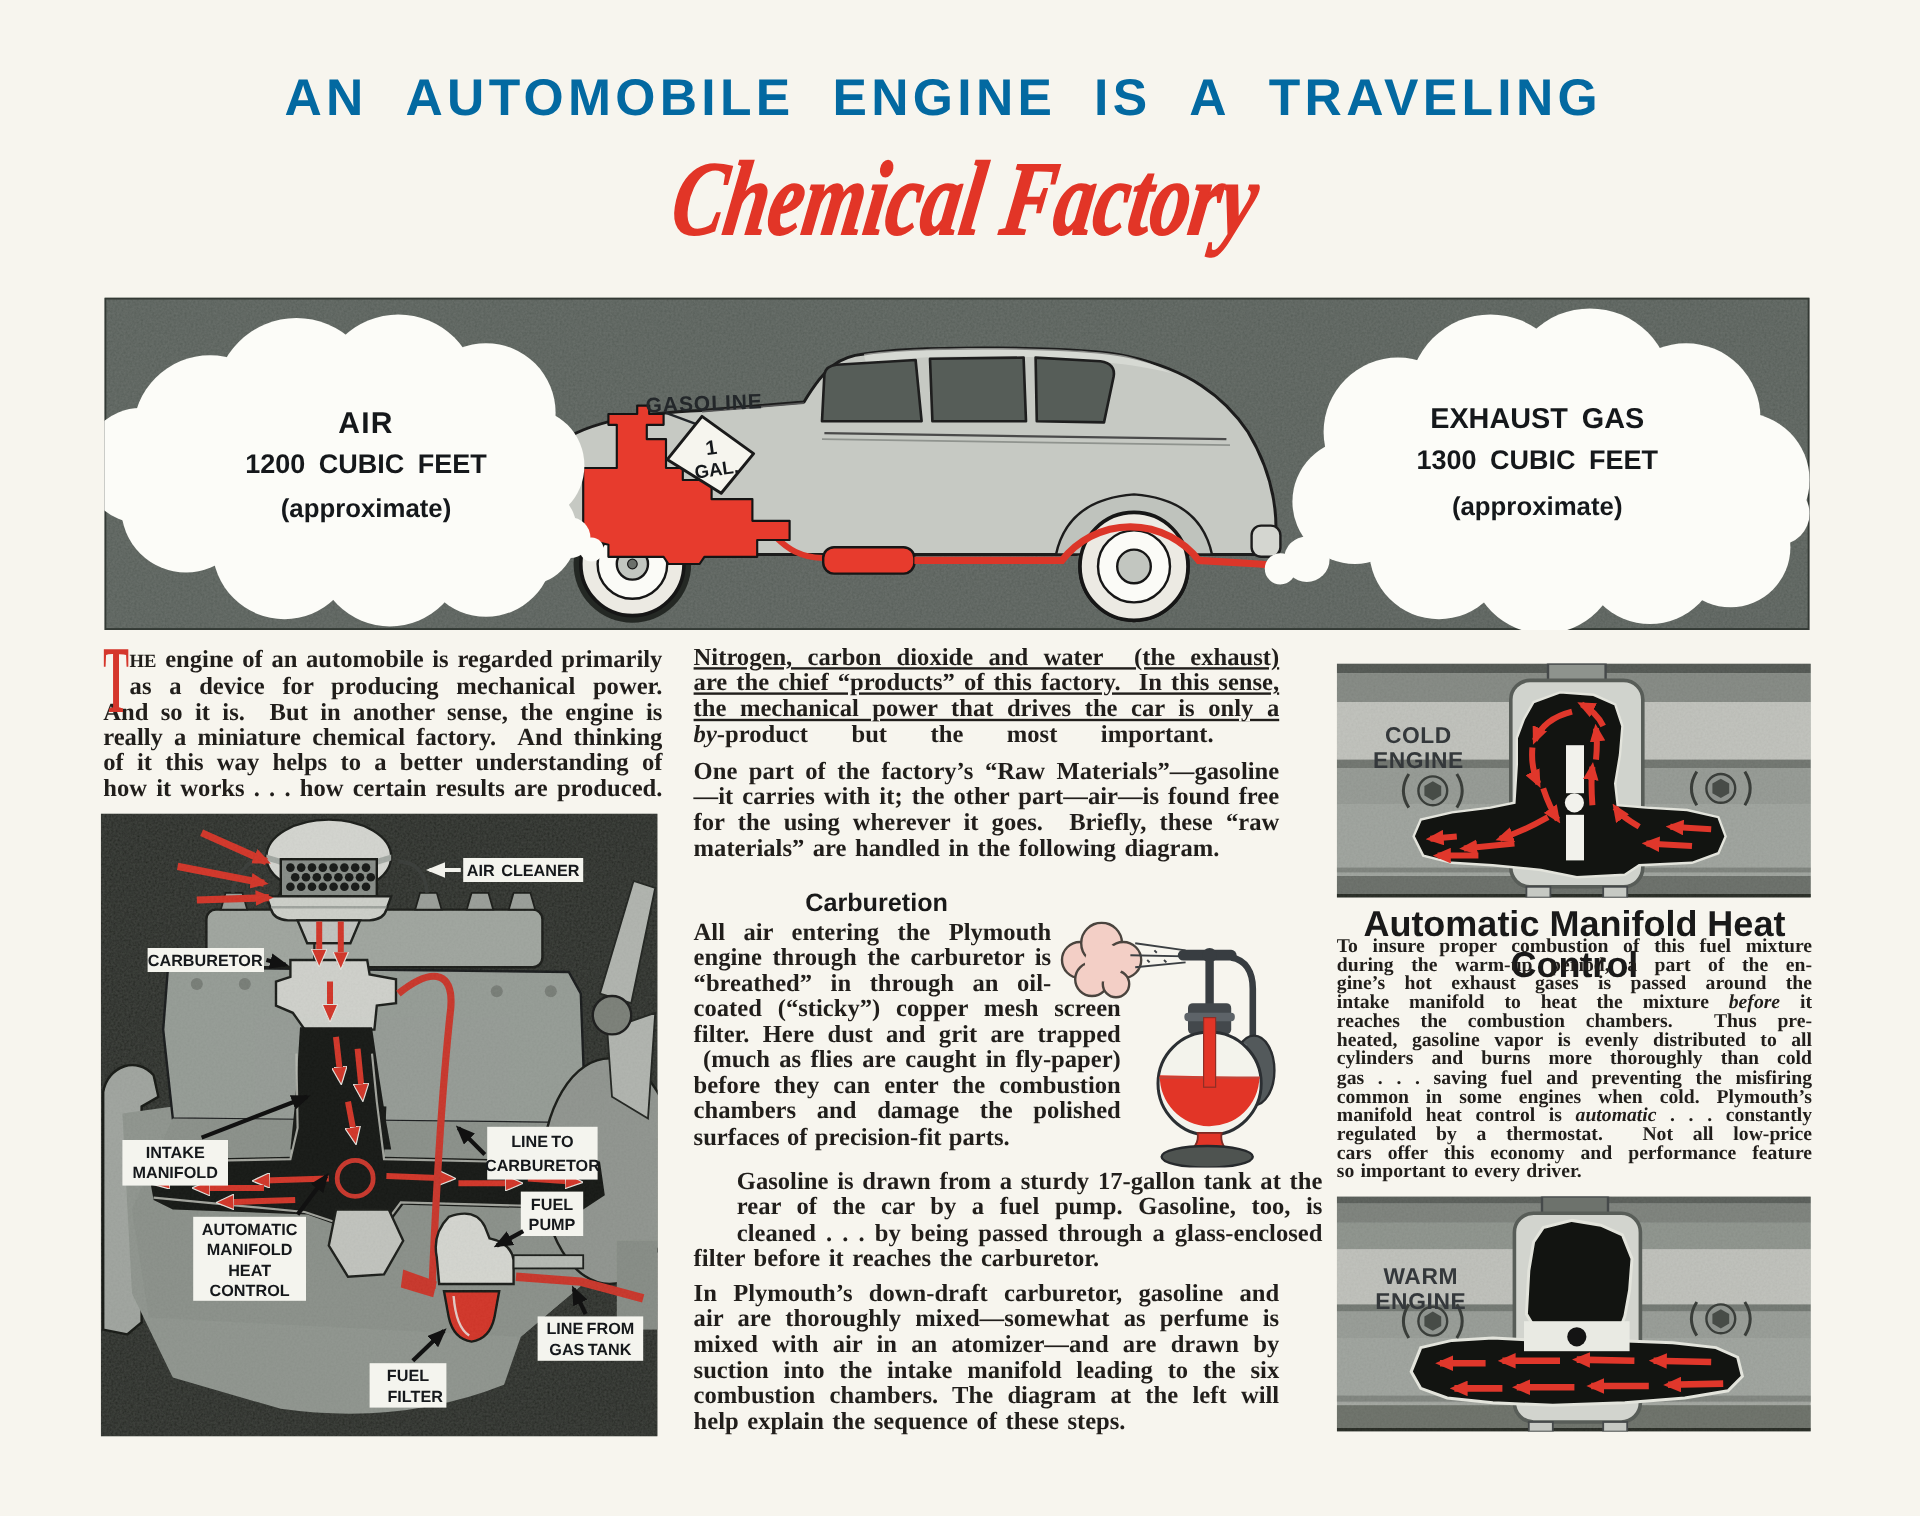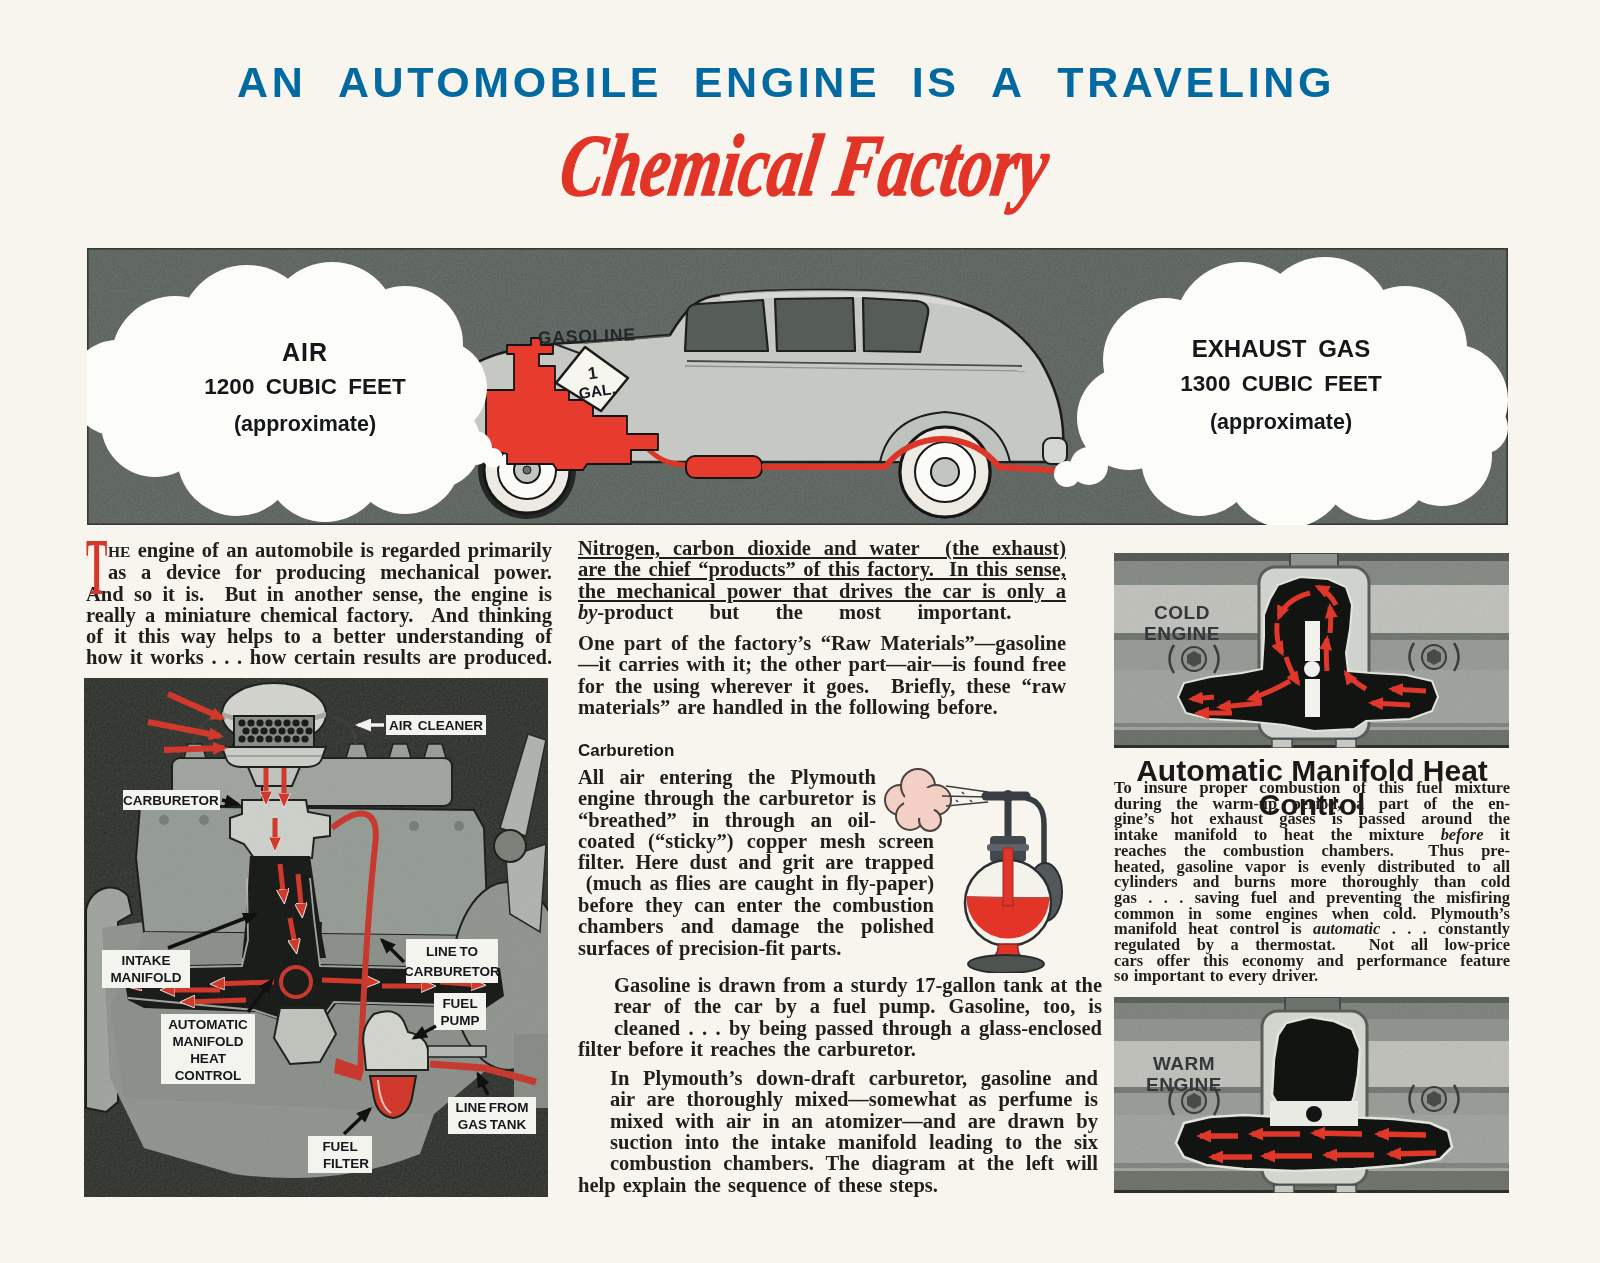--- a/index.html
+++ b/index.html
@@ -324,31 +324,31 @@
   </g>
 </svg>
 
 <div class="abs col bodytxt" style="left:578px;top:538px;width:488px;text-decoration:underline;">
 Nitrogen, carbon dioxide and water&nbsp; (the exhaust)<br>are the chief “products” of this factory.&nbsp; In this sense,<br>the mechanical power that drives the car is only a
 </div>
 <div class="abs lastline bodytxt" style="left:578px;top:602px;word-spacing:13px;"><i>by</i>-product&nbsp; but&nbsp; the&nbsp; most&nbsp; important.</div>
 <div class="abs col bodytxt" style="left:578px;top:633px;width:488px;">
 One part of the factory’s “Raw Materials”—gasoline<br>—it carries with it; the other part—air—is found free<br>for the using wherever it goes.&nbsp; Briefly, these “raw
 </div>
-<div class="abs lastline bodytxt" style="left:578px;top:697px;word-spacing:2px;">materials” are handled in the following before.</div>
-<div class="abs shead" style="left:578px;top:741px;width:305px;text-align:left;font-size:17px;">Carburetion</div>
+<div class="abs lastline bodytxt" style="left:578px;top:697px;word-spacing:2px;">materials” are handled in the following diagram.</div>
+<div class="abs shead" style="left:578px;top:741px;width:305px;text-align:center;font-size:21px;">Carburetion</div>
 <div class="abs col bodytxt" style="left:578px;top:767px;width:356px;">
 <span style="float:right;width:58px;height:63px;"></span>All air entering the Plymouth<br>engine through the carburetor is<br>“breathed” in through an oil-<br>coated (“sticky”) copper mesh screen<br>filter. Here dust and grit are trapped<br>&nbsp;(much as flies are caught in fly-paper)<br>before they can enter the combustion<br>chambers and damage the polished
 </div>
 <div class="abs lastline bodytxt" style="left:578px;top:938px;word-spacing:1px;">surfaces of precision-fit parts.</div>
 <div class="abs col bodytxt" style="left:578px;top:975px;width:488px;margin-left:36px;">
 Gasoline is drawn from a sturdy 17-gallon tank at the<br>rear of the car by a fuel pump. Gasoline, too, is<br>cleaned . . . by being passed through a glass-enclosed
 </div>
 <div class="abs lastline bodytxt" style="left:578px;top:1039px;word-spacing:2px;">filter before it reaches the carburetor.</div>
-<div class="abs col bodytxt" style="left:610px;top:1068px;width:488px;">
+<div class="abs col bodytxt" style="left:578px;top:1068px;width:488px;">
 In Plymouth’s down-draft carburetor, gasoline and<br>air are thoroughly mixed—somewhat as perfume is<br>mixed with air in an atomizer—and are drawn by<br>suction into the intake manifold leading to the six<br>combustion chambers. The diagram at the left will
 </div>
 <div class="abs lastline bodytxt" style="left:578px;top:1175px;word-spacing:2px;">help explain the sequence of these steps.</div>
 
 <svg class="abs" style="left:880px;top:768px;" width="185" height="205" viewBox="0 0 185 205">
 
   <g fill="#f3cfc6" stroke="#4a443e" stroke-width="2">
     <circle cx="20" cy="32" r="15"></circle>
       <circle cx="38" cy="18" r="17"></circle>
       <circle cx="56" cy="32" r="15"></circle>

